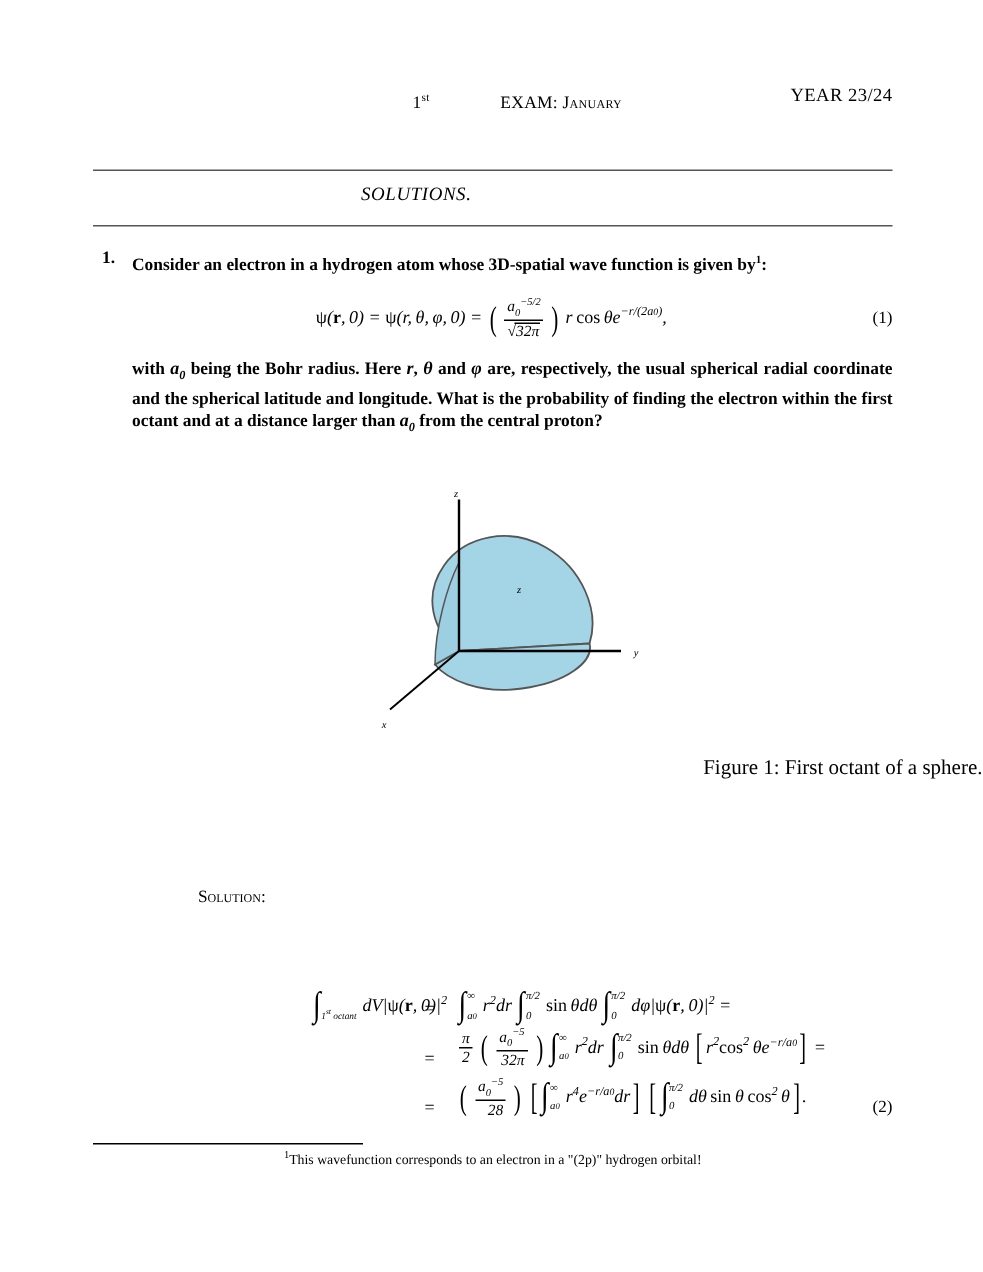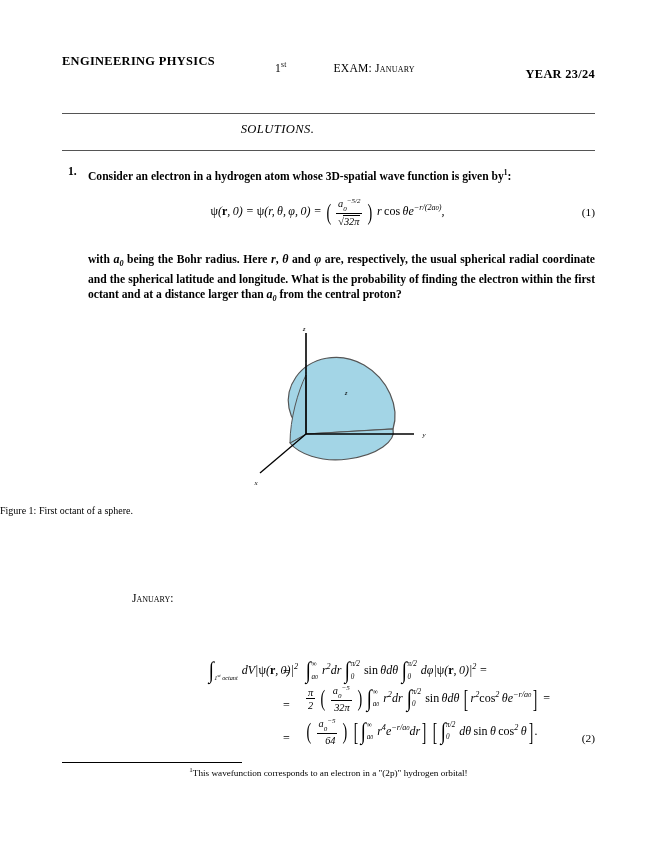--- a/index.html
+++ b/index.html
@@ -39,22 +39,22 @@
   }
   .hdr-center {
     position: absolute;
     left: 213px; top: 8px;
     font-size: 11.6px;
     letter-spacing: 0.2px;
   }
   .sc { font-variant: small-caps; margin-left: 44px; }
   .hdr-right {
     position: absolute;
-    right: 0; top: 15px;
-    font-weight: bold;
+    right: 0; top: 4px;
+    font-weight: normal;
     font-size: 12.4px;
     letter-spacing: 0.3px;
     white-space: nowrap;
   }
 
   
   .rule {
     position: absolute;
     left: 62px;
     width: 533px;
@@ -179,42 +179,42 @@
   .eq-tag {
     position: absolute;
     right: 60px;
     font-size: 11.4px;
     font-style: normal;
   }
 
   .para-with {
     position: absolute;
     left: 88px;
-    top: 252px;
+    top: 238px;
     width: 507px;
     font-weight: bold;
     font-size: 11.6px;
     line-height: 15.2px;
     text-align: justify;
   }
 
   
   .figure {
     position: absolute;
     left: 228px;
     top: 325px;
     width: 210px;
     height: 175px;
   }
   .fig-caption {
     position: absolute;
     left: 0; top: 505px;
     width: 655px;
-    text-align: left;
-    font-size: 10px;
+    text-align: right;
+    font-size: 14px;
   }
 
   
   .help-line {
     position: absolute;
     left: 88px;
     top: 552px;
     font-size: 11.5px;
   }
   .solution-line {
@@ -280,21 +280,20 @@
     text-align: center;
   }
   .footnote sup { font-size: 7px; vertical-align: super; }
 </style>
 </head>
 <body>
 
 <div class="page">
 
   <div class="header">
-    <div class="hdr-left">ENGINEERING PHYSICS</div>
     <div class="hdr-center">
       <span>1</span><sup style="font-size:7.6px">st</sup>
       <span class="sc">EXAM: January</span>
     </div>
     <div class="hdr-right">YEAR 23/24</div>
   </div>
 
   <div class="rule rule-top"></div>
   <div class="solutions-title">SOLUTIONS.</div>
   <div class="rule rule-bottom"></div>
@@ -343,21 +342,21 @@
     </svg>
   </div>
 
   <div class="fig-caption">
     <span>Figure 1:</span>
     <span>First octant of a sphere.</span>
   </div>
 
 
   <div class="solution-line">
-    <span class="sc">January:</span>
+    <span class="sc">Solution:</span>
   </div>
 
 
   <div class="eq2">
 
     <div class="eq2-row">
       <span class="math eq2-lhs">
         <span class="intg">∫</span><span class="lim" style="font-size:0.52em"><span class="lo" style="top:0.9em">1<sup style="font-size:0.8em">st</sup>&nbsp;octant</span></span>
         dV|<span class="up">ψ</span>(<span class="bold-up">r</span>, 0)|<sup class="m">2</sup>
       </span>
@@ -389,21 +388,21 @@
         <span class="brk">[</span>r<sup class="m">2</sup><span class="up">cos</span><sup class="m">2</sup> θe<sup class="m">−r/a<span style="font-size:0.8em">0</span></sup><span class="brk">]</span> =
       </span>
     </div>
 
     <div class="eq2-row">
       <span class="math eq2-eqsign">=</span>
       <span class="math eq2-rhs">
         <span class="paren">(</span>
         <span class="frac">
           <span class="num">a<sub class="m">0</sub><sup class="m">−5</sup></span>
-          <span class="den">64</span>
+          <span class="den">28</span>
         </span>
         <span class="paren">)</span>
         <span class="brk">[</span><span class="intg">∫</span><span class="lim"><span class="hi">∞</span><span class="lo">a<span style="font-size:0.8em">0</span></span></span>
         r<sup class="m">4</sup>e<sup class="m">−r/a<span style="font-size:0.8em">0</span></sup>dr<span class="brk">]</span>
         <span class="brk">[</span><span class="intg">∫</span><span class="lim"><span class="hi">π/2</span><span class="lo">0</span></span>
         dθ <span class="up">sin</span> θ <span class="up">cos</span><sup class="m">2</sup> θ<span class="brk">]</span>.
       </span>
       <span class="eq-tag" style="bottom:5px">(2)</span>
     </div>
 

